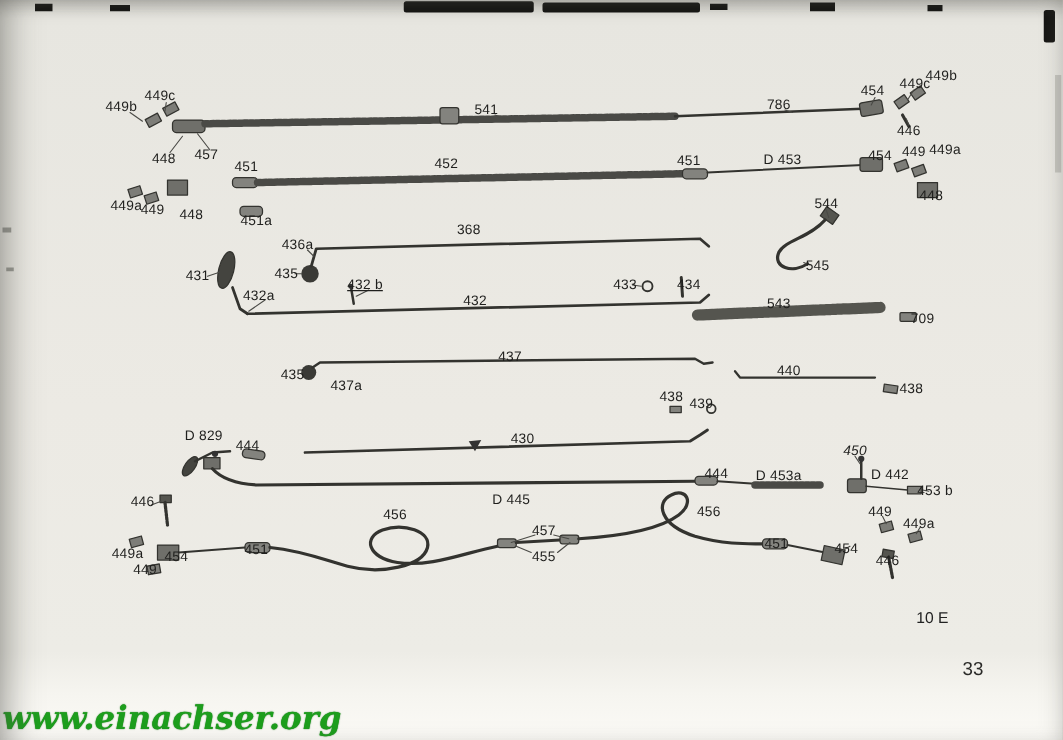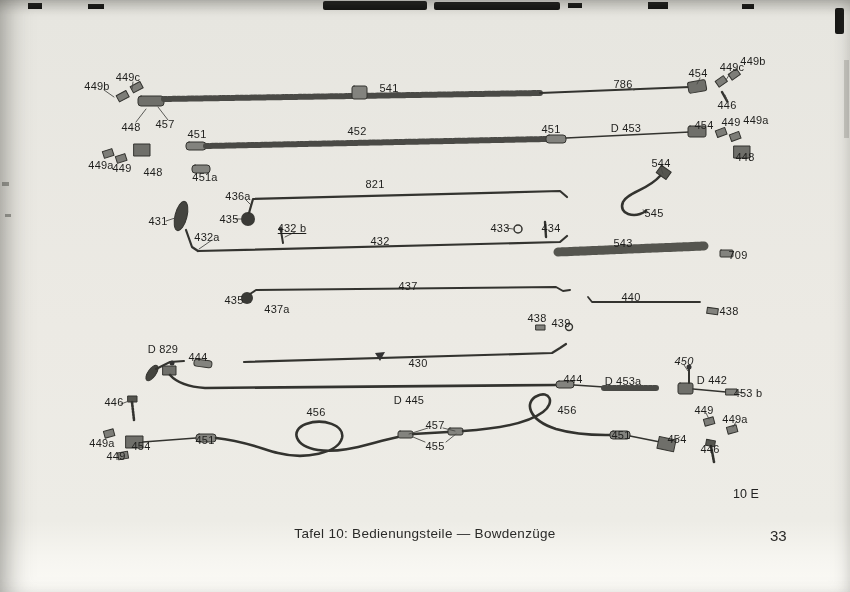--- a/index.html
+++ b/index.html
@@ -217,40 +217,40 @@
       <span class="part-label" style="left: 626px; top: 128px;">D 453</span>
       <span class="part-label" style="left: 704px; top: 125px;">454</span>
       <span class="part-label" style="left: 731px; top: 122px;">449</span>
       <span class="part-label" style="left: 756px; top: 120px;">449a</span>
       <span class="part-label" style="left: 101px; top: 165px;">449a</span>
       <span class="part-label" style="left: 122px; top: 168px;">449</span>
       <span class="part-label" style="left: 153px; top: 172px;">448</span>
       <span class="part-label" style="left: 205px; top: 177px;">451a</span>
       <span class="part-label" style="left: 745px; top: 157px;">448</span>
       <span class="part-label" style="left: 661px; top: 163px;">544</span>
-      <span class="part-label" style="left: 375px; top: 184px;">821</span>
+      <span class="part-label" style="left: 375px; top: 184px;">368</span>
       <span class="part-label" style="left: 238px; top: 196px;">436a</span>
       <span class="part-label" style="left: 229px; top: 219px;">435</span>
       <span class="part-label" style="left: 158px; top: 221px;">431</span>
       <span class="part-label" style="left: 207px; top: 237px;">432a</span>
       <span class="part-label" style="left: 292px; top: 228px; text-decoration: underline;">432 b</span>
       <span class="part-label" style="left: 380px; top: 241px;">432</span>
       <span class="part-label" style="left: 500px; top: 228px;">433</span>
       <span class="part-label" style="left: 551px; top: 228px;">434</span>
       <span class="part-label" style="left: 654px; top: 213px;">545</span>
       <span class="part-label" style="left: 623px; top: 243px;">543</span>
       <span class="part-label" style="left: 738px; top: 255px;">709</span>
       <span class="part-label" style="left: 408px; top: 286px;">437</span>
       <span class="part-label" style="left: 234px; top: 300px;">435</span>
       <span class="part-label" style="left: 277px; top: 309px;">437a</span>
       <span class="part-label" style="left: 631px; top: 297px;">440</span>
       <span class="part-label" style="left: 729px; top: 311px;">438</span>
       <span class="part-label" style="left: 537px; top: 318px;">438</span>
       <span class="part-label" style="left: 561px; top: 323px;">439</span>
-      <span class="part-label" style="left: 418px; top: 351px; margin-top: 12px;">430</span>
+      <span class="part-label" style="left: 418px; top: 351px;">430</span>
       <span class="part-label" style="left: 163px; top: 349px;">D 829</span>
       <span class="part-label" style="left: 198px; top: 357px;">444</span>
       <span class="part-label it" style="left: 684px; top: 361px;">450</span>
       <span class="part-label" style="left: 409px; top: 380px; margin-top: 20px;">D 445</span>
       <span class="part-label" style="left: 573px; top: 379px;">444</span>
       <span class="part-label" style="left: 623px; top: 381px;">D 453a</span>
       <span class="part-label" style="left: 712px; top: 380px;">D 442</span>
       <span class="part-label" style="left: 748px; top: 393px;">453 b</span>
       <span class="part-label" style="left: 114px; top: 402px;">446</span>
       <span class="part-label" style="left: 704px; top: 410px;">449</span>
@@ -262,17 +262,17 @@
       <span class="part-label" style="left: 205px; top: 440px;">451</span>
       <span class="part-label" style="left: 621px; top: 435px;">451</span>
       <span class="part-label" style="left: 677px; top: 439px;">454</span>
       <span class="part-label" style="left: 102px; top: 443px;">449a</span>
       <span class="part-label" style="left: 141px; top: 446px;">454</span>
       <span class="part-label" style="left: 116px; top: 456px;">449</span>
       <span class="part-label" style="left: 710px; top: 449px;">446</span>
     </div>
 
   <div class="plate">10 E</div>
-  <div class="caption">Tafel 10: Bedienungsteile — Bowdenzüge</div>
   <div class="pageno">33</div>
+  <div class="watermark" style="color: rgb(29, 158, 29);">www.einachser.org</div>
 
   <div class="vignette"></div>
 </div>
 
 </body></html>

